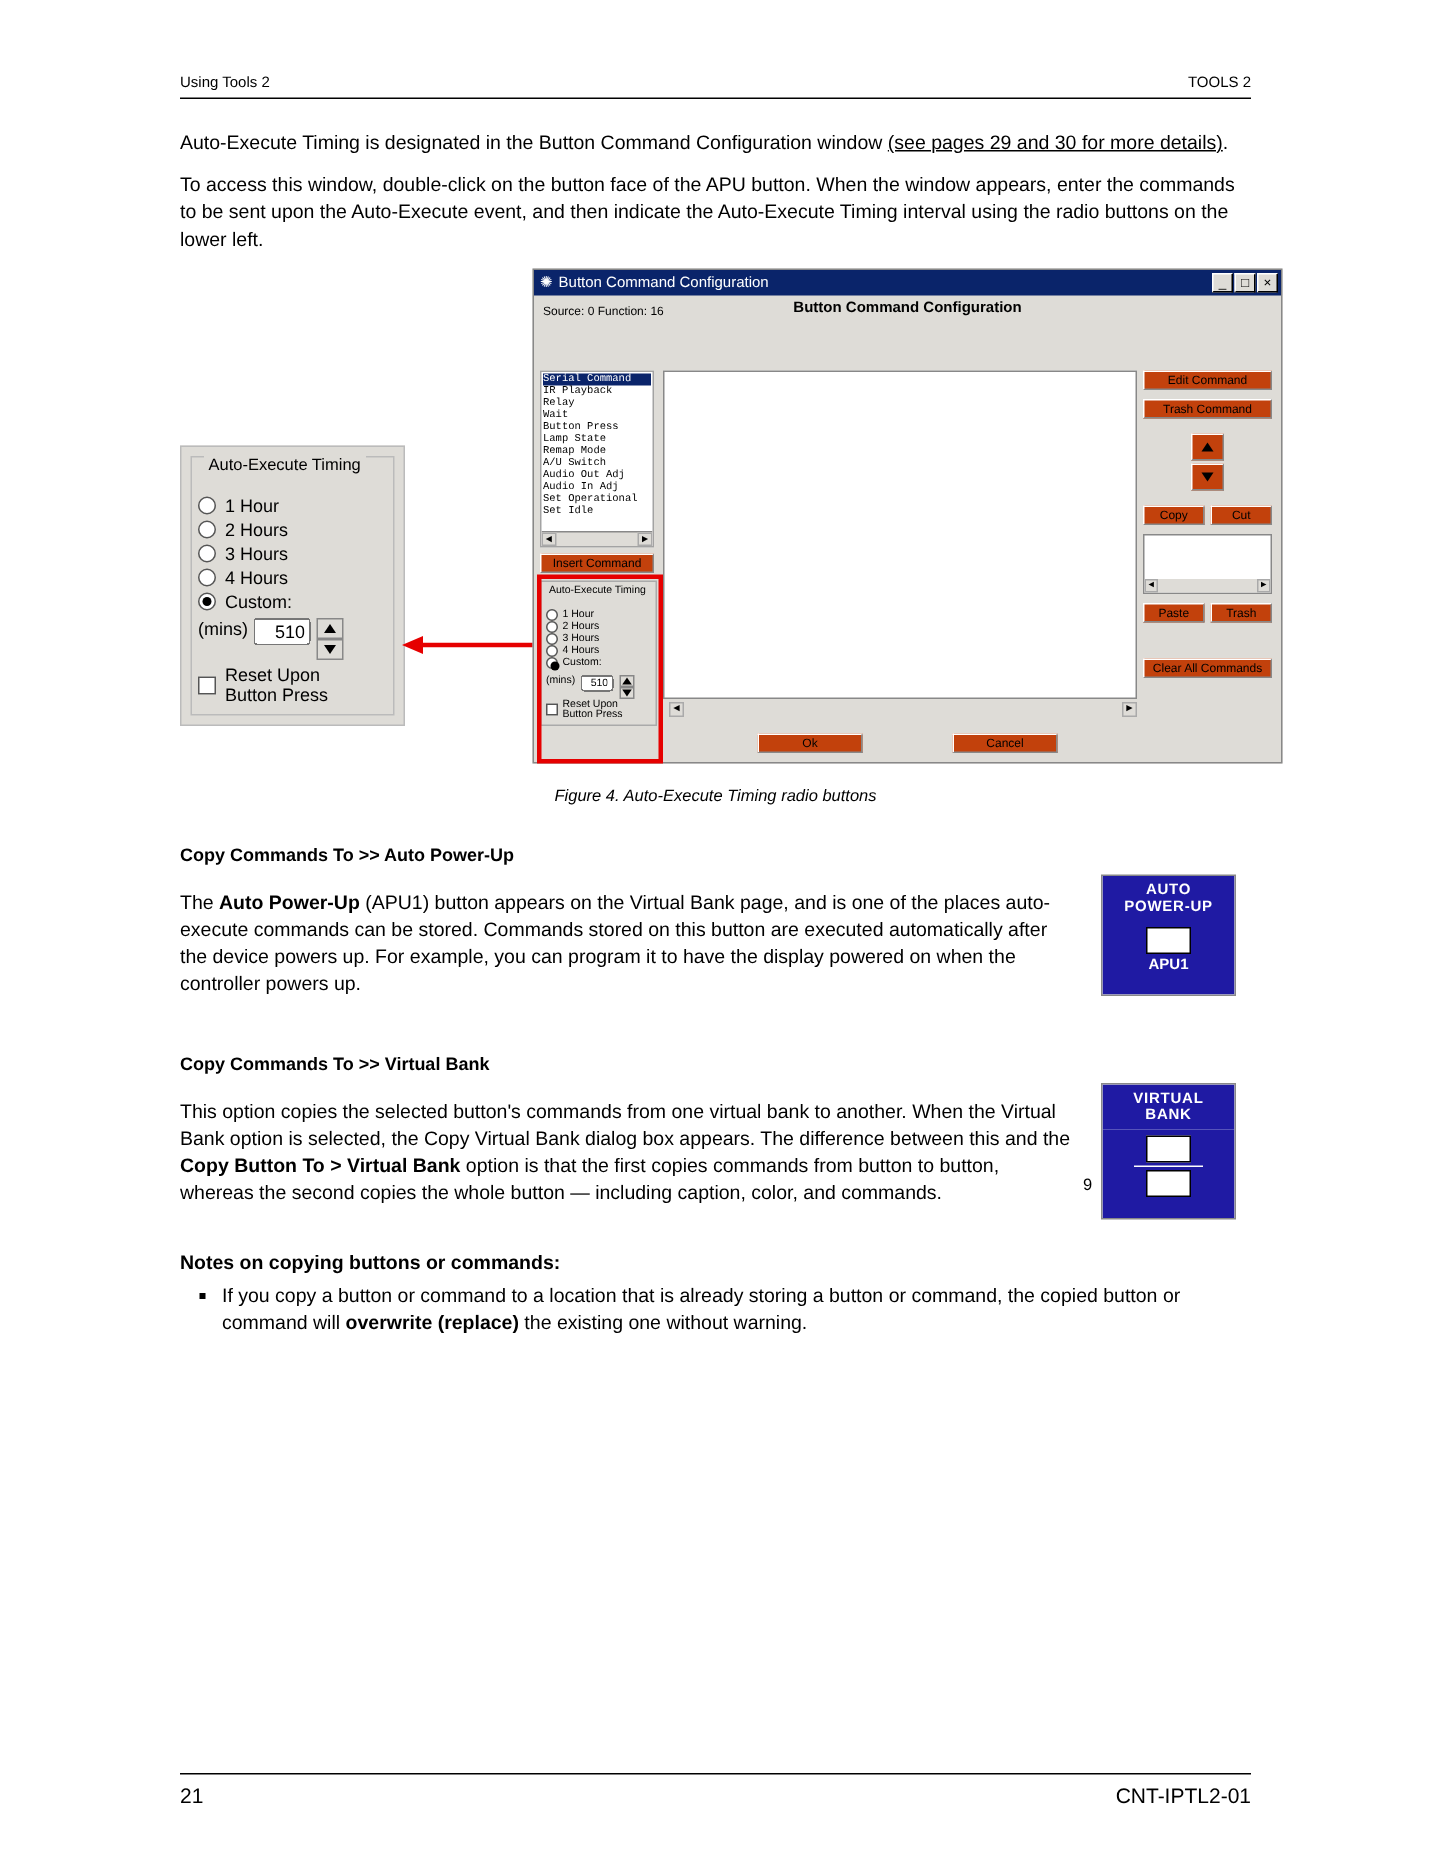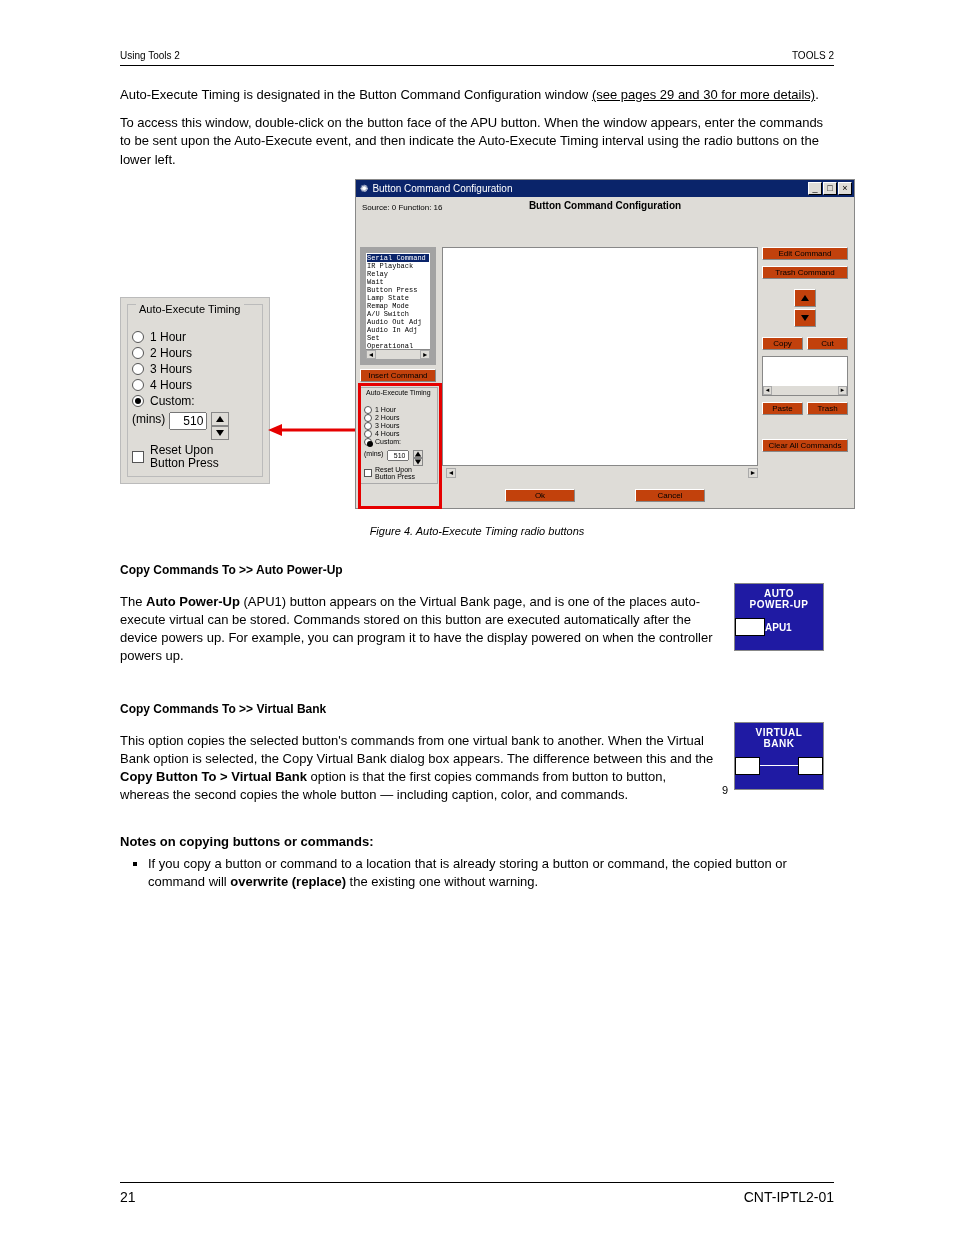--- a/index.html
+++ b/index.html
@@ -60,21 +60,21 @@
   .dlg-body{ position:relative; height: calc(100% - 17px); }
   .dlg-header{ padding:4px 6px; }
   .big-title{ position:absolute; left:50%; transform:translateX(-50%); top:3px; font-size:10px; font-weight:bold;}
   .sel-icons{ display:flex; gap:4px; align-items:center;}
   .sel-icons .icon{ width:22px;height:18px; background:#000; }
   .sel-icons .icon2{ width:30px;height:18px; display:flex;flex-direction:column;}
   .sel-icons .icon2 .row1{height:9px;background:#1d119c;color:#fff;font-size:6px;padding-left:1px;white-space:nowrap;overflow:hidden;}
   .sel-icons .icon2 .row2{height:9px;display:flex;}
   .sel-icons .icon2 .row2 span{flex:1;margin:1px;background:#fff;}
   .sub{font-size:8px; margin-top:2px;}
-  .listbox{ position:absolute; left:4px; top:50px; width:76px; height:118px; background:#fff; border:6px solid #a3a3a3; font-family: 'Courier New', monospace; font-size:7px; padding:1px; overflow:hidden; }
+  .listbox{ position:absolute; left:4px; top:50px; width:76px; height:118px; background:#fff; border:1px solid #a3a3a3; font-family: 'Courier New', monospace; font-size:7px; padding:1px; overflow:hidden; }
   .listbox .item.sel{ background:#0a246a; color:#fff;}
   .listbox .scroll{ position:absolute; bottom:0; left:0; right:0; height:10px; background:#dedcd7; border-top:1px solid #888; display:flex; justify-content:space-between;}
   .listbox .scroll span{width:10px;background:#dedcd7;border:1px solid #aaa;font-size:7px;text-align:center;}
   .insert-btn, .small-btn { font-size:8px; background:#c2410c; border:1px solid #fff; border-right-color:#888;border-bottom-color:#888; padding:1px 0; text-align:center;}
   .insert-btn{ position:absolute; left:4px; top:172px; width:76px; }
   .right-col{ position:absolute; right:6px; top:50px; width:86px; display:flex; flex-direction:column; gap:6px;}
   .right-col .small-btn{ width:100%; }
   .arrow-btns{ display:flex; flex-direction:column; align-items:center; gap:2px; margin:4px 0;}
   .arrow-btns .small-btn{ width:22px; height:18px; display:flex;align-items:center;justify-content:center;}
   .pair{ display:flex; gap:4px; }
@@ -97,21 +97,21 @@
   .hscroll .scroll span{width:10px;background:#dedcd7;border:1px solid #aaa;font-size:7px;text-align:center;}
   .mainlist{position:absolute; left:86px; top:50px; right:96px; bottom:42px; background:#fff; border:1px solid #888;}
 
   
   h4.sec { font-size: 12px; font-weight: bold; margin-top: 26px; }
   .with-fig { display:flex; gap:20px; align-items:flex-start; margin-top:6px;}
   .with-fig .txt{ flex:1; }
   .side-graphic{ width:100px; }
   .device-btn{ width:90px; border:1px solid #888; background:#fff; padding:0; overflow:hidden;}
   .device-btn .top{ background:#1f1aa3; color:#fff; text-align:center; font-size:10px; font-weight:bold; padding:4px 2px; letter-spacing:0.5px;}
-  .device-btn .mid{ background:#1f1aa3; display:flex; flex-direction:row; align-items:center; padding:4px 0 14px 0;}
+  .device-btn .mid{ background:#1f1aa3; display:flex; flex-direction:column; align-items:center; padding:4px 0 14px 0;}
   .device-btn .slot{ width:30px; height:18px; background:#fff; border:1px solid #000;}
   .device-btn .lbl{ color:#fff; font-size:10px; font-weight:bold; margin-top:2px;}
   .device-btn .line{ width:46px; height:1px; background:#fff; margin:2px 0;}
   .numlbl{ color:#000; font-size:11px; position:absolute; }
   .vb-wrap{ position:relative; }
   .vb-wrap .numlbl{ left:-12px; top:62px; }
 
   .note-head{ font-weight:bold; margin-top:20px; }
   ul.bul { list-style: square; margin: 6px 0 0 28px; }
   ul.bul li { margin-bottom:4px; line-height:1.35; }
@@ -320,21 +320,21 @@
         </div>
       </div>
     </div>
   </div>
 
   <div class="fig-caption">Figure 4. Auto-Execute Timing radio buttons</div>
 
   <h4 class="sec">Copy Commands To &gt;&gt; Auto Power-Up</h4>
   <div class="with-fig">
     <div class="txt body-text">
-      <span>The </span><b>Auto Power-Up</b><span> (APU1) button appears on the Virtual Bank page, and is one of the places auto-execute virtual can be stored. Commands stored on this button are executed automatically after the device powers up. For example, you can program it to have the display powered on when the controller powers up.</span>
+      <span>The </span><b>Auto Power-Up</b><span> (APU1) button appears on the Virtual Bank page, and is one of the places auto-execute commands can be stored. Commands stored on this button are executed automatically after the device powers up. For example, you can program it to have the display powered on when the controller powers up.</span>
     </div>
     <div class="side-graphic">
       <div class="device-btn">
         <div class="top">
           <div>AUTO</div>
           <div>POWER-UP</div>
         </div>
         <div class="mid">
           <div class="slot"></div>
           <div class="lbl">APU1</div>

